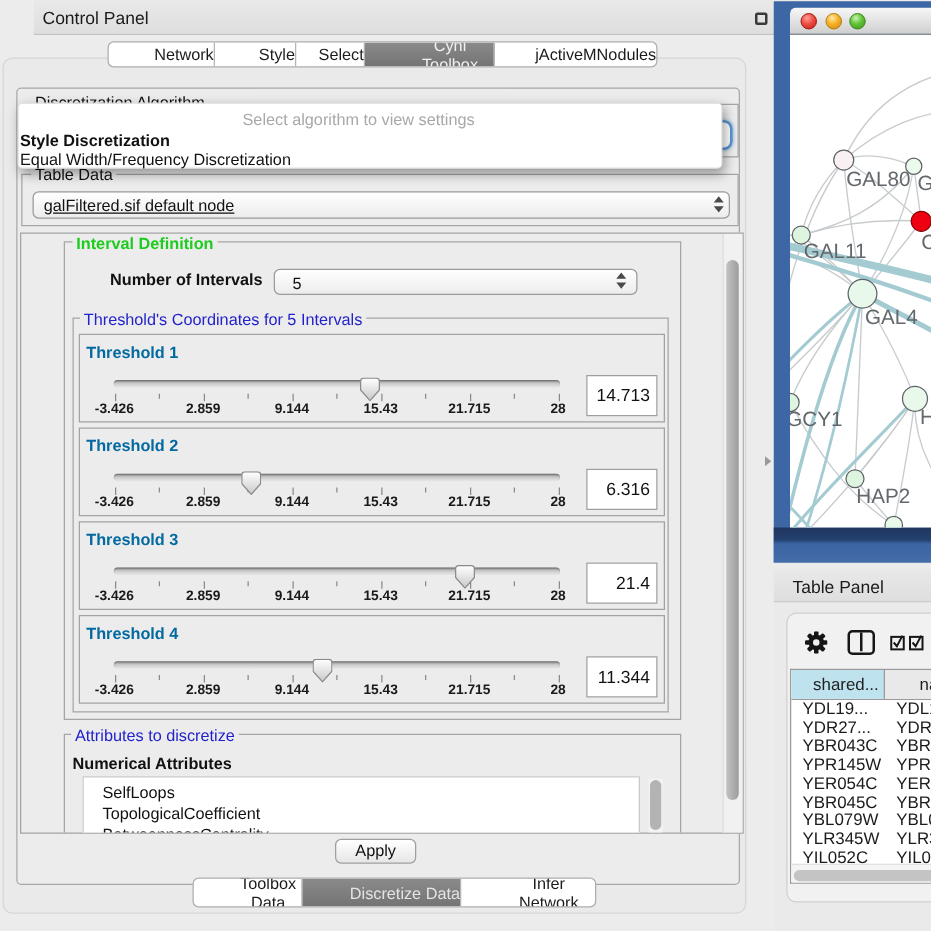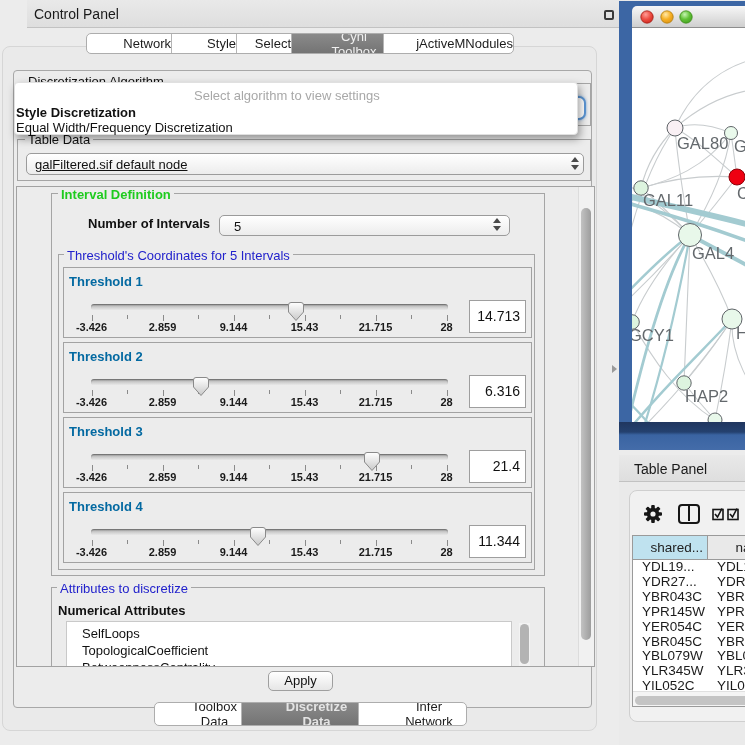--- a/index.html
+++ b/index.html
@@ -47,21 +47,21 @@
         <path d="M4,4 L4,15 M4,9.5 L9,9.5 M4,14.5 L9,14.5" stroke="#5a5f73" stroke-width="1.4" fill="none"></path>
         <g fill="#44b34c" stroke="#1c7a24" stroke-width="1">
           <circle cx="4" cy="4" r="2.7"></circle>
           <circle cx="9.5" cy="9.5" r="2.4"></circle>
           <circle cx="9.5" cy="14.2" r="2.4"></circle>
         </g>
       </svg>
     Network</div>
   <div style="width:65px;">Style</div>
   <div style="width:55px;">Select</div>
-  <div class="sel" style="width:92px;">Cyni Toolbox</div>
+  <div class="sel" style="width:104px;">Cyni Toolbox</div>
   <div style="width:129px;">jActiveMNodules</div>
 </div>
 
 <div class="abs group" style="left:17px;top:83px;width:574px;height:43px;"></div>
 <div class="gtitle" style="left:25px;top:74px;color:#111;">Discretization Algorithm</div>
 <div class="abs" style="left:26px;top:96px;width:560px;height:24px;border:2.5px solid #5b95d3;border-radius:7px;background:#fff;box-shadow:0 0 3px rgba(91,149,211,0.8);"></div>
 
 <div class="abs group" style="left:17px;top:139px;width:574px;height:42px;"></div>
 <div class="gtitle" style="left:25px;top:132px;color:#111;">Table Data</div>
 <div class="abs combo" style="left:26px;top:153px;width:558px;height:22px;text-decoration:underline;">
@@ -224,21 +224,21 @@
     <div style="font-size:13px;color:#111;padding:3px 0 0 15px;line-height:17px;">SelfLoops<br>TopologicalCoefficient<br>BetweennessCentrality</div>
     <div class="abs" style="left:452px;top:1px;width:11px;height:58px;background:#f3f3f3;"></div>
     <div class="abs" style="left:453px;top:2px;width:9px;height:40px;background:#b3b3b3;border-radius:5px;"></div>
   </div>
 </div>
 
 <div class="abs" style="left:268px;top:671px;width:65px;height:20px;border:1px solid #9f9f9f;border-radius:5px;background:linear-gradient(#ffffff,#e6e6e6);text-align:center;font-size:13px;color:#111;line-height:18px;">Apply</div>
 
 <div class="abs seg" style="left:154px;top:702px;height:24px;">
   <div style="width:87px;">Toolbox Data</div>
-  <div class="sel" style="width:117px;color:#e4e4e4;font-weight:bold;">Discretize Data</div>
+  <div class="sel" style="width:127px;color:#e4e4e4;">Discretize Data</div>
   <div style="width:107px;">Infer Network</div>
 </div>
 
 <div class="abs" style="left:612px;top:365px;width:0;height:0;border-top:4px solid transparent;border-bottom:4px solid transparent;border-left:5px solid #9a9a9a;"></div>
 
 <div class="abs" style="left:619px;top:1px;width:126px;height:449px;background:#3c66a4;"></div>
 <div class="abs" style="left:619px;top:422px;width:126px;height:28px;background:linear-gradient(#20365f 0px,#24416f 10px,#3a64a2 13px,#446ca9 28px);"></div>
 <div class="abs" style="left:632px;top:6px;width:113px;height:22px;background:linear-gradient(#f7f7f7,#cfcfcf);border-bottom:1px solid #8e8e8e;border-top-left-radius:5px;">
   <svg class="abs" style="left:8px;top:4px;" width="70" height="14" viewBox="0 0 70 14">
     <defs>

